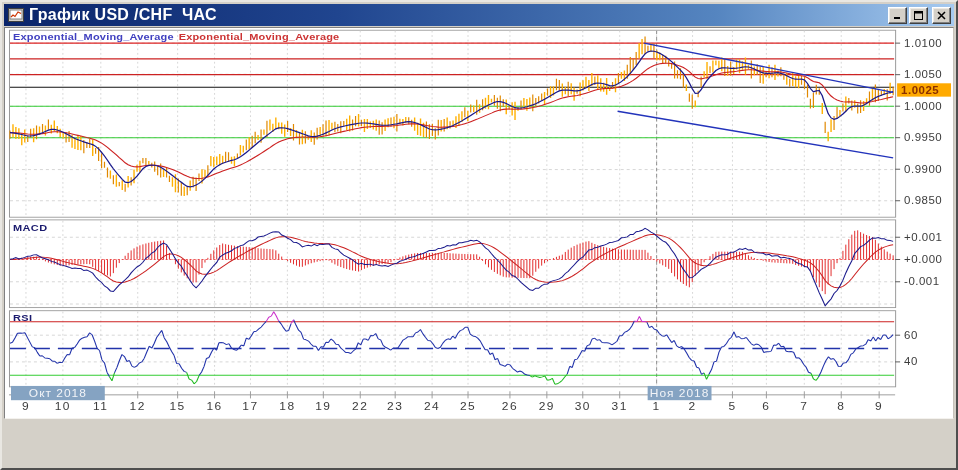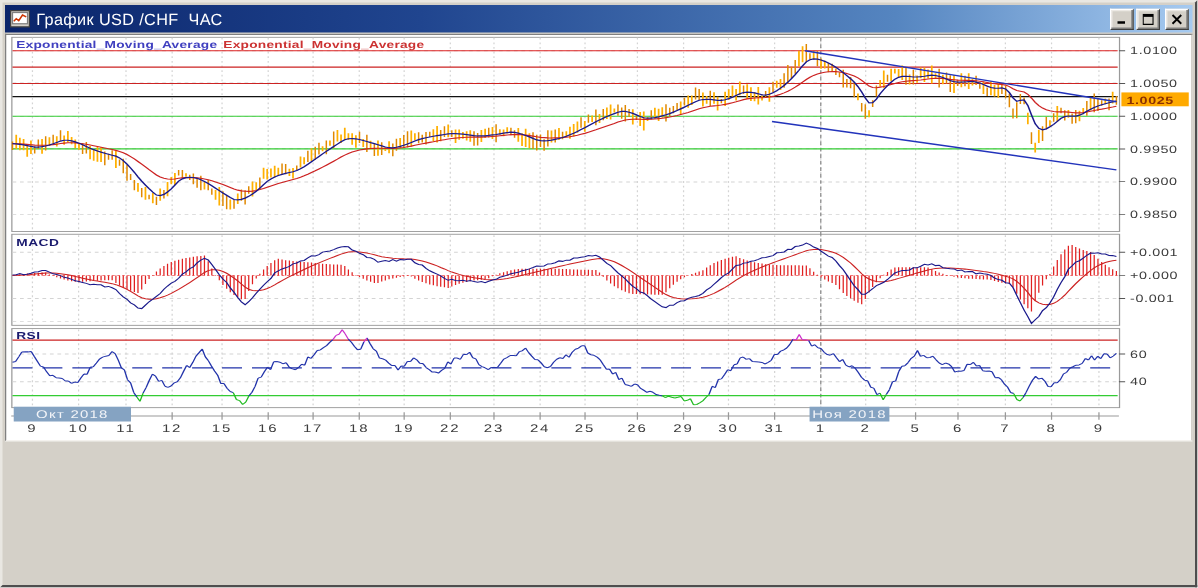--- a/index.html
+++ b/index.html
@@ -5,32 +5,32 @@
   html,body{margin:0;padding:0;background:#ffffff;font-family:"Liberation Sans",sans-serif;}
   .window{
     position:relative;width:958px;height:470px;box-sizing:border-box;
     background:#d4d0c8;border:2px solid;border-color:#e9e7e2 #4e4e4e #4e4e4e #e9e7e2;
     padding:2px;
   }
   .titlebar{
     height:22px;display:flex;align-items:center;gap:4px;padding:0 3px;
     background:linear-gradient(to right,#0a246a,#20458f 35%,#5585c0 75%,#a6caf0);
   }
-  .ttext{color:#ffffff;font-weight:normal;font-size:13px;letter-spacing:.3px;flex:1;
+  .ttext{color:#ffffff;font-weight:bold;font-size:16px;letter-spacing:.3px;flex:1;
          white-space:pre;overflow:hidden;}
   .ticon{width:18px;height:16px;display:inline-flex;align-items:center;justify-content:center;}
   .tbtns{display:flex;gap:2px;}
   .wbtn{
     width:17px;height:15px;background:#d4d0c8;display:inline-flex;align-items:center;justify-content:center;
     border:1px solid;border-color:#ffffff #404040 #404040 #ffffff;
     box-shadow:inset -1px -1px 0 #808080,inset 1px 1px 0 #ece9e4;
   }
   .wbtn.close{margin-left:2px;}
   .client{
-    position:relative;margin-top:1px;height:326px;background:#ffffff;
+    position:relative;margin-top:1px;height:392px;background:#ffffff;
     border:1px solid #808080;border-bottom-color:#f4f2ee;border-right-color:#c6c2ba;
     box-sizing:border-box;overflow:hidden;
   }
   #chart-svg{display:block;width:100%;height:100%;}
   #chart-svg text{font-family:"Liberation Sans",sans-serif;}
   .tick{font-size:11.5px;fill:#3c3c3c;letter-spacing:.5px;}
   .dtick{font-size:12px;fill:#3c3c3c;letter-spacing:1.5px;}
   .mbadge{font-size:12px;fill:#f2f4f8;letter-spacing:1px;}
   .ovl{font-size:11px;font-weight:bold;letter-spacing:.2px;}
   .plabel{font-size:11px;font-weight:bold;fill:#1a1a6e;letter-spacing:.4px;}

